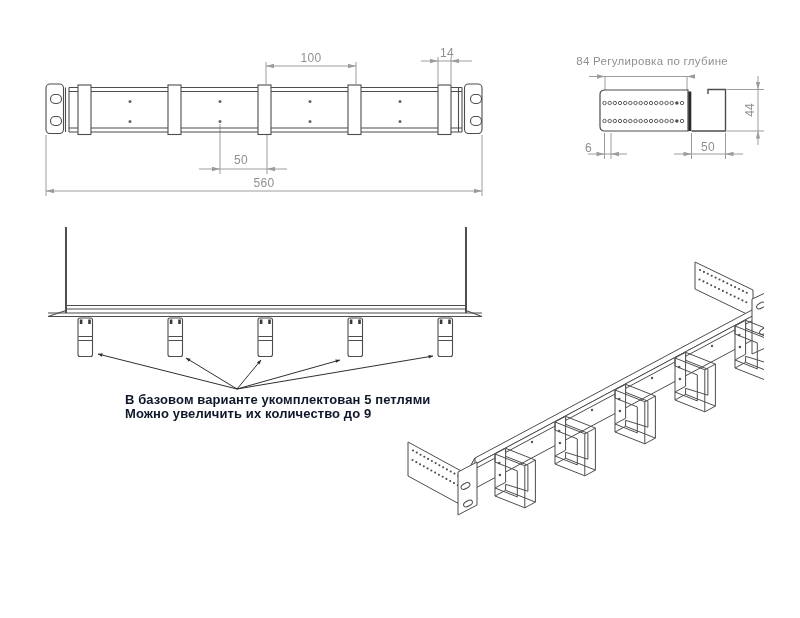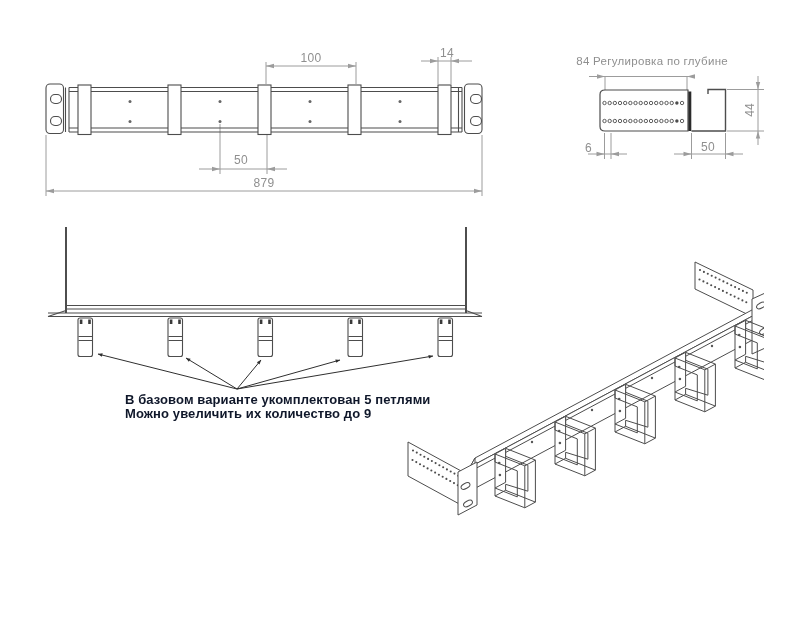--- a/index.html
+++ b/index.html
@@ -298,21 +298,21 @@
     <use href="#iso-loop" x="555" y="422"></use>
     <use href="#iso-loop" x="615" y="390"></use>
     <use href="#iso-loop" x="675" y="358"></use>
     <use href="#iso-loop" x="735" y="326"></use>
   </g>
 </svg>
 
 <div class="dim" style="left:291px;top:51px;width:40px;">100</div>
 <div class="dim" style="left:424px;top:46px;width:30px;text-align:right;">14</div>
 <div class="dim" style="left:226px;top:153px;width:30px;">50</div>
-<div class="dim" style="left:244px;top:176px;width:40px;">879</div>
+<div class="dim" style="left:244px;top:176px;width:40px;">560</div>
 
 <div class="side-label" style="left:552px;top:55px;width:176px;">84 Регулировка по глубине</div>
 <div class="dim-rot" style="left:736px;top:103px;width:28px;">44</div>
 <div class="dim" style="left:578px;top:141px;width:14px;text-align:right;">6</div>
 <div class="dim" style="left:694px;top:140px;width:28px;">50</div>
 
 <div class="note" style="left:125px;top:393px;">В базовом варианте укомплектован 5 петлями</div>
 <div class="note" style="left:125px;top:407px;">Можно увеличить их количество до 9</div>
 
 

